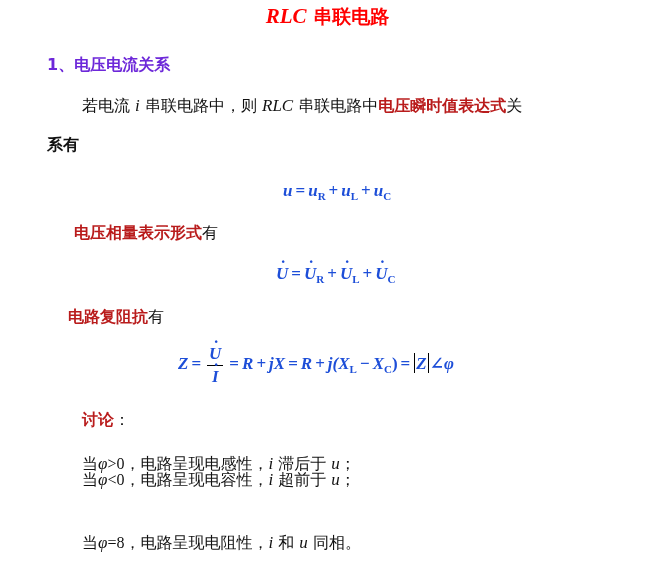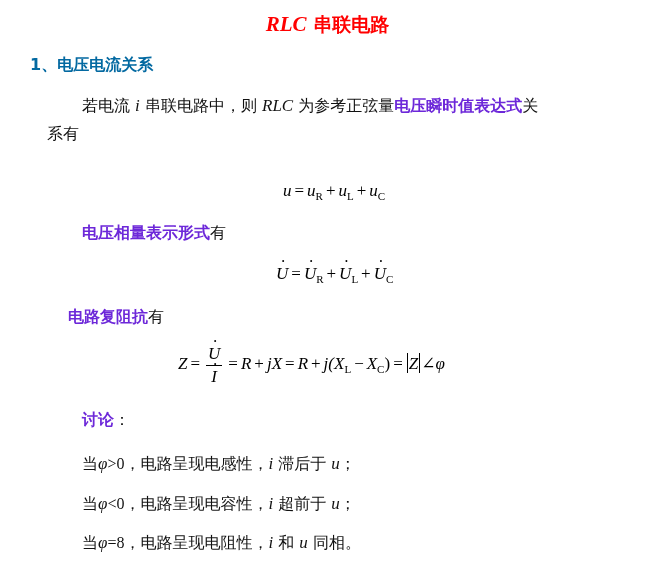--- a/index.html
+++ b/index.html
@@ -3,32 +3,32 @@
   <meta charset="utf-8">
   <style>
     html, body { margin: 0; padding: 0; background: #ffffff; }
     body {
       width: 655px; height: 562px; position: relative; overflow: hidden;
       font-family: "DejaVu Sans", "Liberation Sans", sans-serif;
       color: #000000;
     }
     .abs { position: absolute; white-space: nowrap; }
     .title {
-      top: 11px; left: 0; width: 655px; text-align: center;
+      top: 3px; left: 0; width: 655px; text-align: center;
       font-size: 19px; font-weight: bold; color: #ff0000;
       line-height: 26px;
     }
     .title .rlc { font-family: "Liberation Serif", "DejaVu Serif", serif; font-style: italic; font-size: 21px; }
-    .h1 { top: 53px; left: 30px; font-size: 16px; font-weight: bold; color: #0369a1; line-height: 24px; }
+    .h1 { top: 53px; left: 47px; font-size: 16px; font-weight: bold; color: #6d28d9; line-height: 24px; }
     .para { font-size: 16px; line-height: 24px; color: #111; }
-    .blue { color: #6d28d9; font-weight: bold; text-align: right; }
+    .blue { color: #b91c1c; font-weight: bold; text-align: right; }
     .serif-i { font-family: "Liberation Serif", "DejaVu Serif", serif; font-style: italic; font-size: 17px; }
     .serif { font-family: "Liberation Serif", "DejaVu Serif", serif; font-size: 16px; }
     .eq {
-      font-family: "Liberation Serif", "DejaVu Serif", serif; font-size: 17px; line-height: 24px; color: #000000;
+      font-family: "Liberation Serif", "DejaVu Serif", serif; font-size: 17px; line-height: 24px; color: #1d4ed8; font-weight: bold;
     }
     .eq i { font-style: italic; }
     .eq sub { font-size: 11px; font-style: normal; vertical-align: -4px; line-height: 0; }
     .dot { position: relative; display: inline-block; }
     .dot::before { content: "\00B7"; position: absolute; left: 50%; top: -12px; transform: translateX(-30%); font-size: 16px; font-style: normal; }
     .op { margin: 0 3px; }
     .frac { display: inline-block; vertical-align: middle; text-align: center; margin: 0 3px; }
     .frac .num { display: block; border-bottom: 1px solid #000; padding: 0 2px; line-height: 22px; }
     .frac .den { display: block; line-height: 22px; }
     .bar { display: inline-block; width: 1px; height: 20px; background: #000; vertical-align: -4px; margin: 0 1px; }
@@ -36,29 +36,29 @@
 </head>
 <body>
 
 <div class="abs title">
   <span class="rlc">RLC</span><span> 串联电路</span>
 </div>
 
 <div class="abs h1">1、电压电流关系</div>
 
 <div class="abs para" style="top:94px; left:82px;">
-  <span>若电流 </span><span class="serif-i">i</span><span> 串联电路中，则 </span><span class="serif-i">RLC</span><span> 为参考正弦量</span><span class="blue">电压瞬时值表达式</span><span>关</span>
+  <span>若电流 </span><span class="serif-i">i</span><span> 串联电路中，则 </span><span class="serif-i">RLC</span><span> 串联电路中</span><span class="blue">电压瞬时值表达式</span><span>关</span>
 </div>
-<div class="abs para" style="top:122px; left:47px;">系有</div>
+<div class="abs para" style="top:133px; left:47px;font-weight:bold;">系有</div>
 
 <div class="abs eq" style="top:179px; left:283px;">
   <i>u</i><span class="op">=</span><i>u</i><sub>R</sub><span class="op">+</span><i>u</i><sub>L</sub><span class="op">+</span><i>u</i><sub>C</sub>
 </div>
 
-<div class="abs para" style="top:221px; left:82px;font-family:Liberation Serif, serif;">
+<div class="abs para" style="top:221px; left:74px;font-family:Liberation Serif, serif;">
   <span class="blue">电压相量表示形式</span><span>有</span>
 </div>
 
 <div class="abs eq" style="top:262px; left:276px;">
   <i class="dot">U</i><span class="op">=</span><i class="dot">U</i><sub>R</sub><span class="op">+</span><i class="dot">U</i><sub>L</sub><span class="op">+</span><i class="dot">U</i><sub>C</sub>
 </div>
 
 <div class="abs para" style="top:305px; left:68px;">
   <span class="blue">电路复阻抗</span><span>有</span>
 </div>
@@ -68,19 +68,19 @@
 </div>
 
 <div class="abs para" style="top:409px; left:82px;font-family:Liberation Mono, monospace;">
   <span class="blue">讨论</span><span>：</span>
 </div>
 
 <div class="abs para" style="top:452px; left:82px;">
   <span>当</span><span class="serif-i">φ</span><span class="serif">&gt;0，电路呈现电感性，</span><span class="serif-i">i</span><span> 滞后于 </span><span class="serif-i">u</span><span>；</span>
 </div>
 
-<div class="abs para" style="top:492px; left:82px;">
+<div class="abs para" style="top:468px; left:82px;">
   <span>当</span><span class="serif-i">φ</span><span class="serif">&lt;0，电路呈现电容性，</span><span class="serif-i">i</span><span> 超前于 </span><span class="serif-i">u</span><span>；</span>
 </div>
 
 <div class="abs para" style="top:531px; left:82px;">
   <span>当</span><span class="serif-i">φ</span><span class="serif">=8，电路呈现电阻性，</span><span class="serif-i">i</span><span> 和 </span><span class="serif-i">u</span><span> 同相。</span>
 </div>
 
 </body></html>

